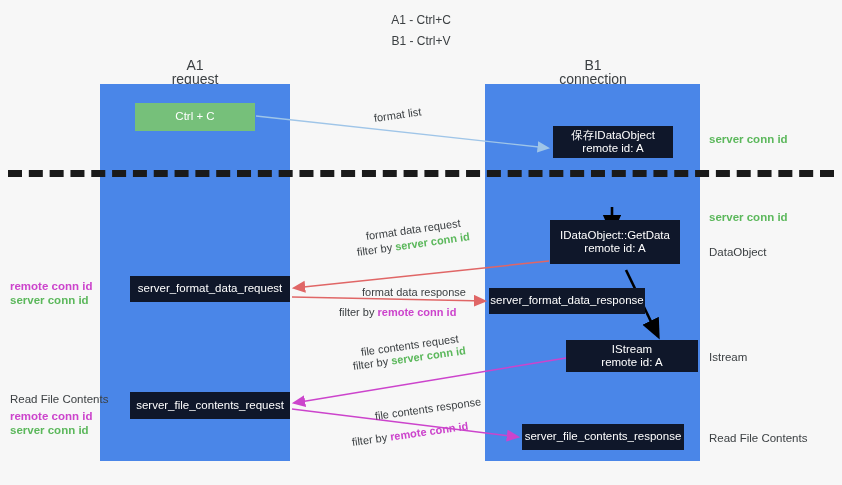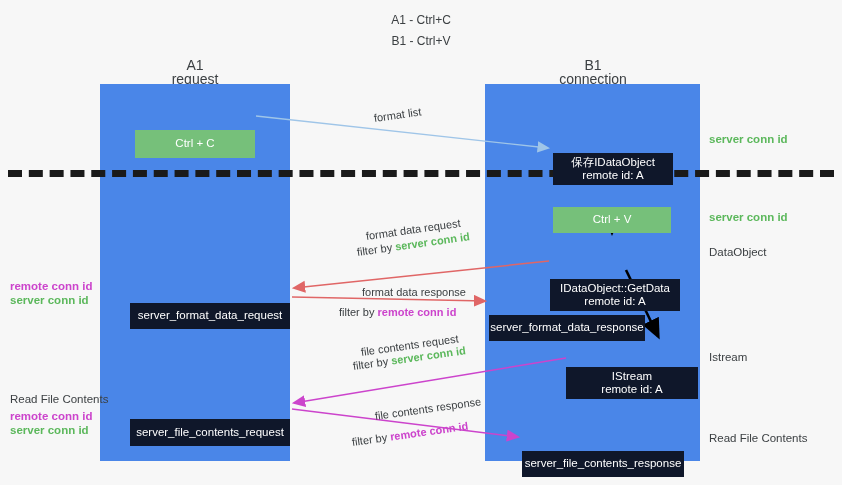--- a/index.html
+++ b/index.html
@@ -33,29 +33,29 @@
   
   .divider{
     left:8px;top:170px;width:826px;height:0;
     border-top:7px dashed #1a1a1a;
   }
 
   
   .box{
     display:flex;align-items:center;justify-content:center;
     flex-direction:column;text-align:center;color:#ffffff;
-    font-size:11.5px;line-height:13.5px;box-sizing:border-box;margin-top:27px;
+    font-size:11.5px;line-height:13.5px;box-sizing:border-box;
   }
   .box.green{background:#6aa84f;background:#76c07a;}
   .box.orange{background:#0f172a;}
 
   #box-ctrlc{left:135px;top:103px;width:120px;height:28px;}
   #box-save{left:553px;top:126px;width:120px;height:32px;}
   #box-ctrlv{left:553px;top:180px;width:118px;height:26px;}
-  #box-getdata{left:550px;top:252px;width:130px;height:32px;}
+  #box-getdata{left:550px;top:220px;width:130px;height:44px;}
   #box-istream{left:566px;top:340px;width:132px;height:32px;}
   #box-fmt-req{left:130px;top:276px;width:160px;height:26px;}
   #box-fmt-res{left:489px;top:288px;width:156px;height:26px;}
   #box-file-req{left:130px;top:392px;width:160px;height:27px;}
   #box-file-res{left:522px;top:424px;width:162px;height:26px;}
 
   
   .side{font-size:11.5px;line-height:14px;color:#3c4043;}
   .c-green{color:#5cb85c;font-weight:bold;}
   .c-magenta{color:#cc44cc;font-weight:bold;}
@@ -143,23 +143,20 @@
 
   <div class="abs box green" id="box-ctrlc">
     <span>Ctrl + C</span>
   </div>
 
   <div class="abs box orange" id="box-save">
     <span>保存IDataObject</span>
     <span>remote id: A</span>
   </div>
 
-  <div class="abs box green" id="box-ctrlv">
-    <span>Ctrl + V</span>
-  </div>
 
   <div class="abs box orange" id="box-getdata">
     <span>IDataObject::GetData</span>
     <span>remote id: A</span>
   </div>
 
   <div class="abs box orange" id="box-istream">
     <span>IStream</span>
     <span>remote id: A</span>
   </div>

